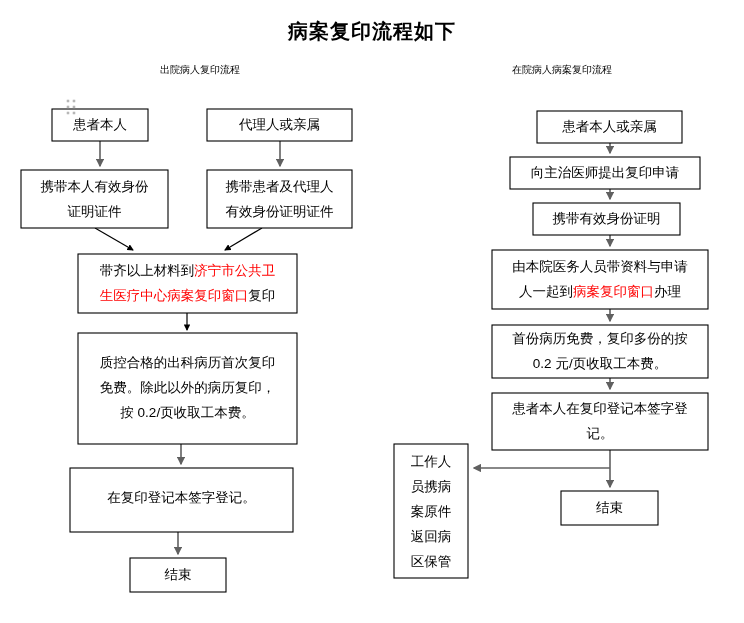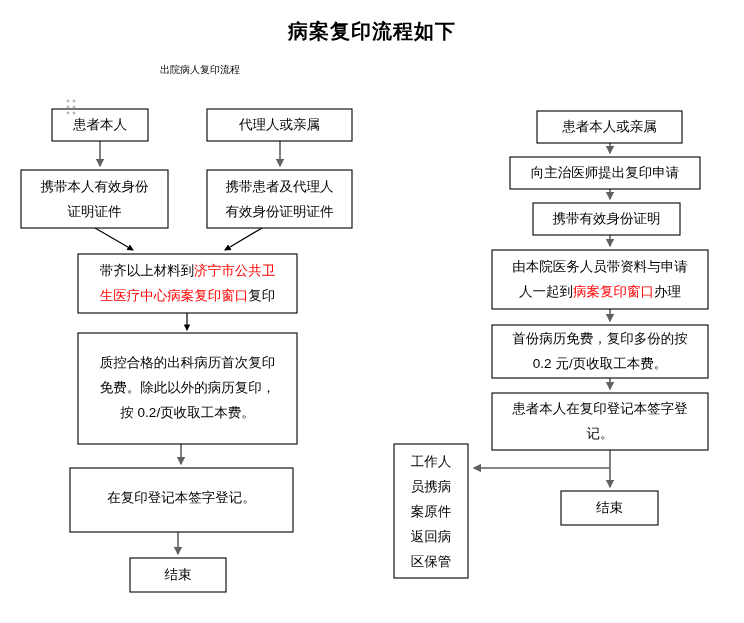--- a/index.html
+++ b/index.html
@@ -76,20 +76,21 @@
 </style>
 </head>
 <body>
 
 <div id="chart-root">
 
   <div class="page-title">病案复印流程如下</div>
 
   <div class="col-subtitle" id="subtitle-left">出院病人复印流程</div>
 
+  <div class="col-subtitle" id="subtitle-right">在院病人病案复印流程</div>
 
   <svg class="flow" id="flow-svg" viewBox="0 0 744 623">
     <defs>
       <marker id="arrow-gray" viewBox="0 0 10 10" refX="8.5" refY="5" markerWidth="5.5" markerHeight="5.5" orient="auto-start-reverse">
         <path d="M 0 0 L 10 5 L 0 10 z" fill="#606060"></path>
       </marker>
       <marker id="arrow-black" viewBox="0 0 10 10" refX="8.5" refY="5" markerWidth="5.5" markerHeight="5.5" orient="auto-start-reverse">
         <path d="M 0 0 L 10 5 L 0 10 z" fill="#000000"></path>
       </marker>
     </defs>

